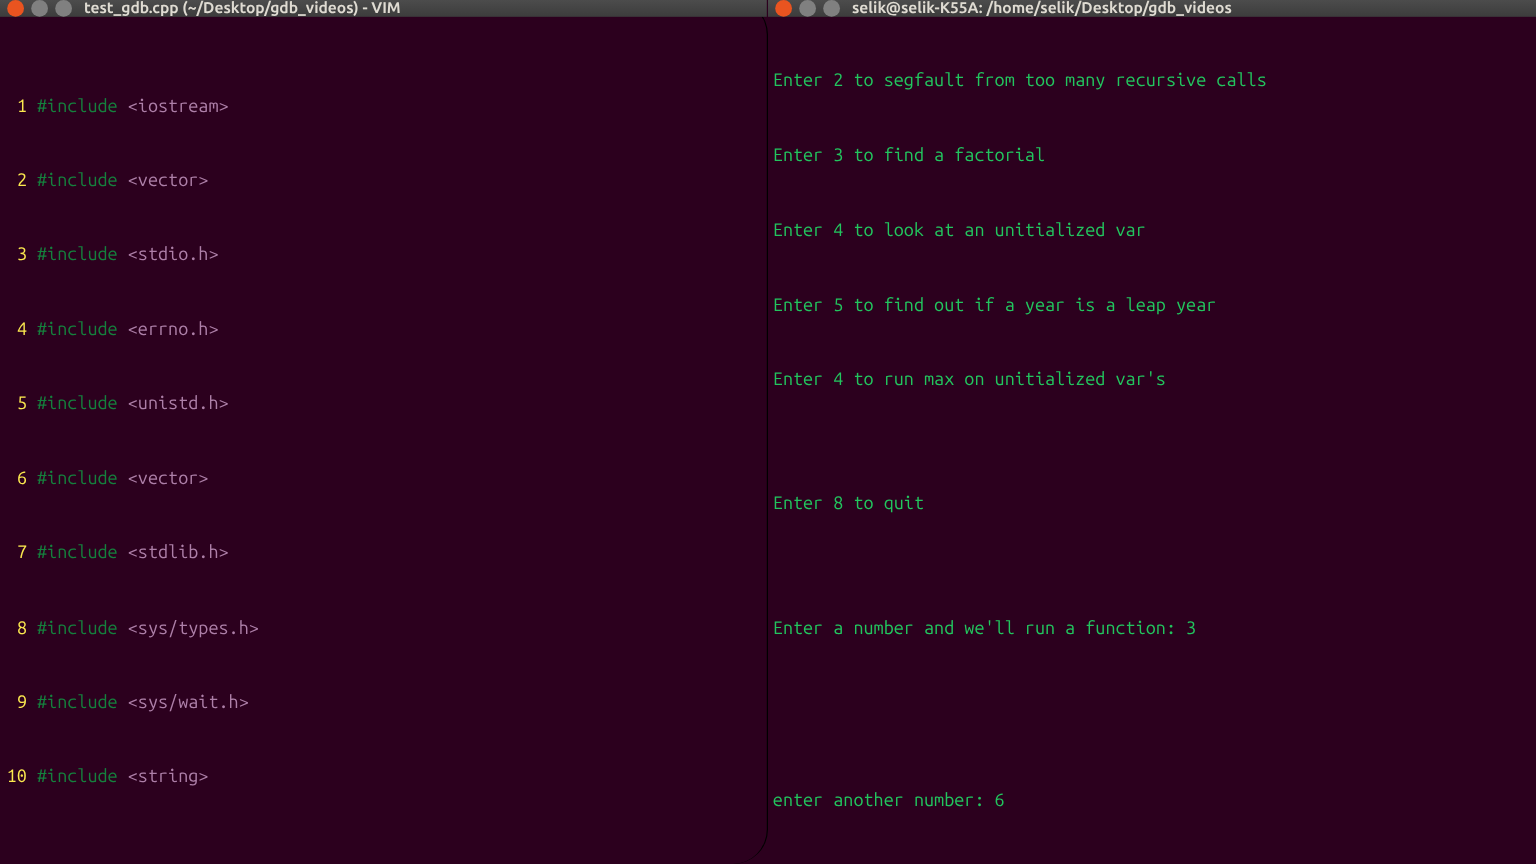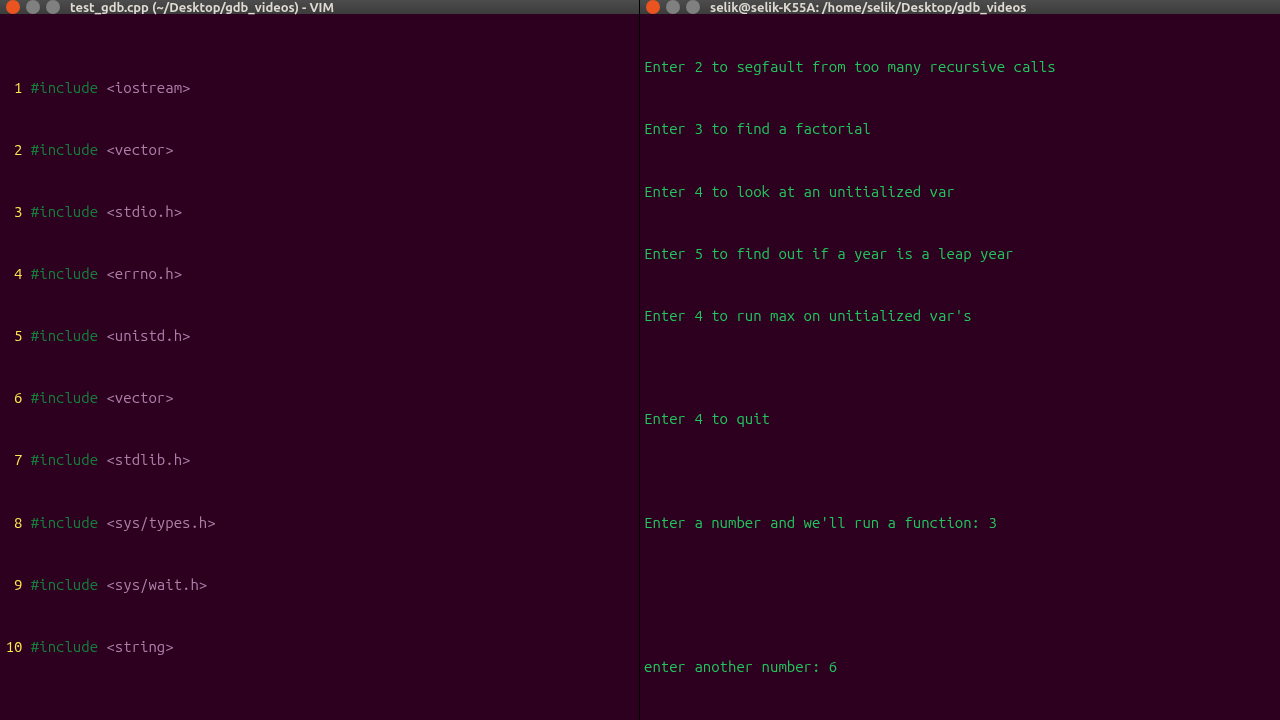--- a/index.html
+++ b/index.html
@@ -11,21 +11,21 @@
     width: 1280px;
     height: 720px;
     overflow: hidden;
     display: flex;
   }
   .pane {
     height: 100%;
     display: flex;
     flex-direction: column;
   }
-  .pane-left { width: 50%; border-right: 1px solid #000; }
+  .pane-left { width: 50%; border-right: 1px solid #000; border-radius: 29px; }
   .pane-right { width: 50%; }
   .titlebar {
     background: linear-gradient(#4c4c4c, #3c3c3c);
     height: 26px;
     display: flex;
     align-items: center;
     padding: 0 6px;
     font-family: Ubuntu, sans-serif;
     font-size: 13px;
     font-weight: bold;
@@ -116,21 +116,21 @@
     <span>selik@selik-K55A: /home/selik/Desktop/gdb_videos</span>
   </div>
 
   <div class="content">
     <div class="term-line">Enter 2 to segfault from too many recursive calls</div>
     <div class="term-line">Enter 3 to find a factorial</div>
     <div class="term-line">Enter 4 to look at an unitialized var</div>
     <div class="term-line">Enter 5 to find out if a year is a leap year</div>
     <div class="term-line">Enter 4 to run max on unitialized var's</div>
     <div class="term-line"></div>
-    <div class="term-line">Enter 4 to quit</div>
+    <div class="term-line">Enter 8 to quit</div>
     <div class="term-line"></div>
     <div class="term-line">Enter a number and we'll run a function: 3</div>
     <div class="term-line"></div>
     <div class="term-line"></div>
     <div class="term-line">enter another number: 6</div>
     <div class="term-line">Finding the factorial of 6</div>
     <div class="term-line"></div>
     
     
     

